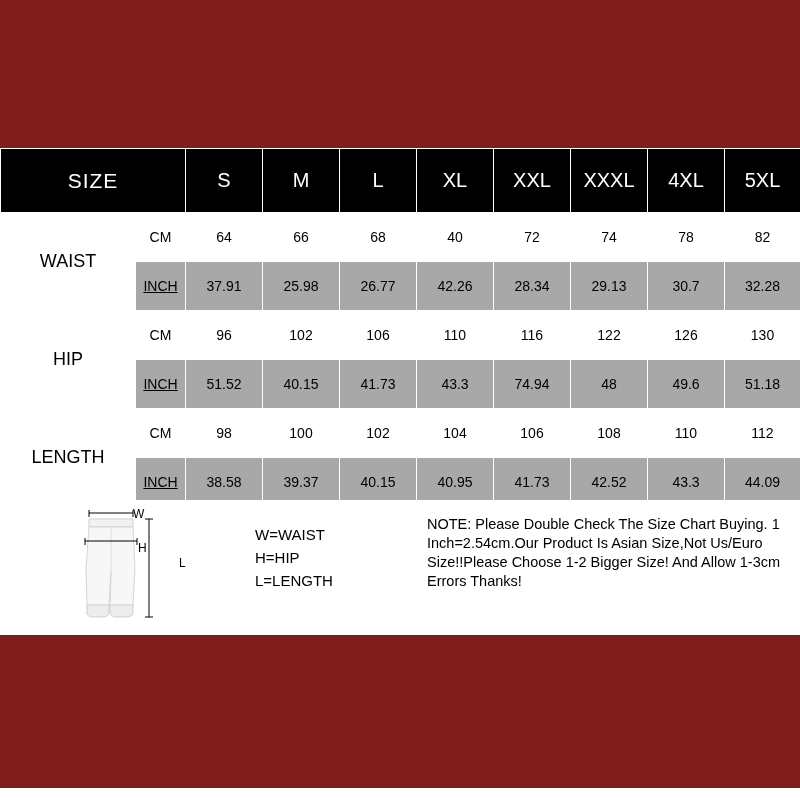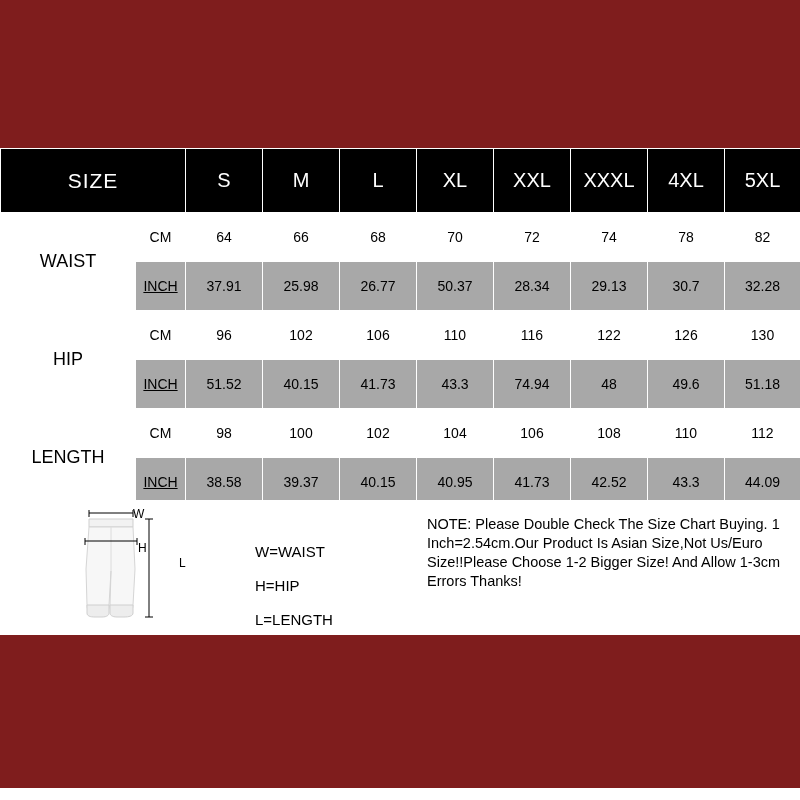--- a/index.html
+++ b/index.html
@@ -84,21 +84,21 @@
     background: #ffffff;
     border: 1px solid #ffffff;
     box-sizing: border-box;
   }
   #cell-img { left: 0; width: 240px; }
   #cell-legend { left: 240px; width: 170px; border-left: 1px solid #ffffff; }
   #cell-note { left: 410px; width: 390px; }
   .legend-line {
     font-size: 15px;
     color: #000000;
-    margin: 17px 0 6px 14px;
+    margin: 0 0 6px 14px;
   }
   #legend-inner { position: absolute; top: 25px; left: 0; }
   #note-inner {
     position: absolute;
     top: 14px; left: 16px; right: 10px;
     font-size: 14.5px;
     line-height: 19px;
     color: #000000;
   }
   
@@ -155,32 +155,32 @@
         <td class="sz">4XL</td>
         <td class="sz">5XL</td>
       </tr>
 
       <tr class="row-cm">
         <td class="mname" rowspan="2">WAIST</td>
         <td class="unit unit-cm">CM</td>
         <td class="val">64</td>
         <td class="val">66</td>
         <td class="val">68</td>
-        <td class="val">70</td>
+        <td class="val">40</td>
         <td class="val">72</td>
         <td class="val">74</td>
         <td class="val">78</td>
         <td class="val">82</td>
       </tr>
       <tr class="row-inch">
         <td class="unit unit-inch">INCH</td>
         <td class="val">37.91</td>
         <td class="val">25.98</td>
         <td class="val">26.77</td>
-        <td class="val">50.37</td>
+        <td class="val">42.26</td>
         <td class="val">28.34</td>
         <td class="val">29.13</td>
         <td class="val">30.7</td>
         <td class="val">32.28</td>
       </tr>
 
       <tr class="row-cm">
         <td class="mname" rowspan="2">HIP</td>
         <td class="unit unit-cm">CM</td>
         <td class="val">96</td>

